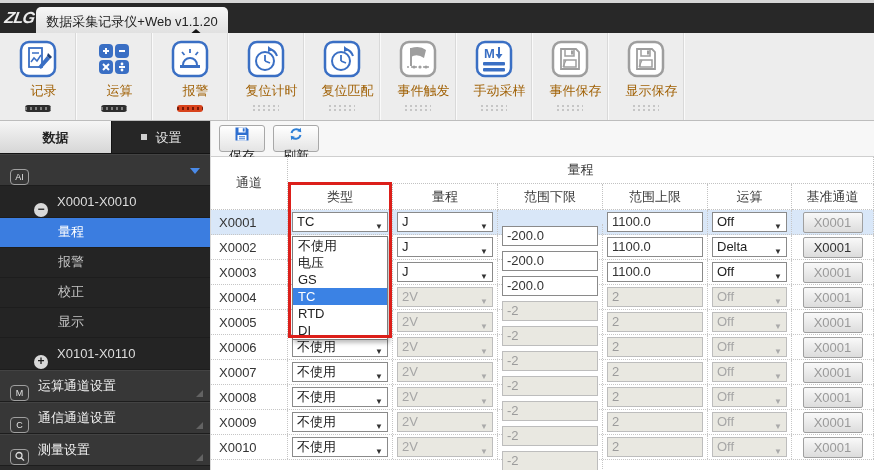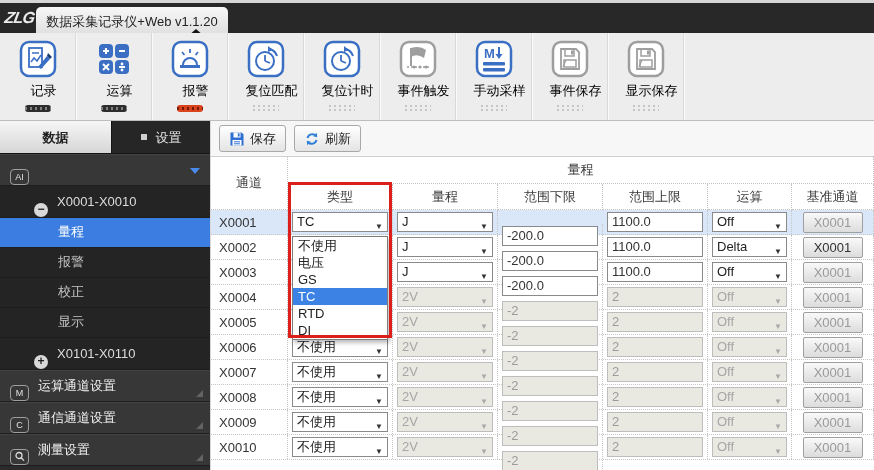--- a/index.html
+++ b/index.html
@@ -11,21 +11,21 @@
   .topstrip { position:absolute; left:0; top:0; width:874px; height:3px; background:#d6d6d6; }
   .titlebar { position:absolute; left:0; top:3px; width:874px; height:30px; background:#282828; }
   .logo { position:absolute; left:5px; top:6px; color:#ececec; font-size:16px; font-weight:bold; font-style:italic; letter-spacing:-1px; transform:skewX(-10deg); }
   .apptab { position:absolute; left:36px; top:4px; width:192px; height:29px; background:linear-gradient(#f7f7f7,#dedede); border-radius:5px 5px 0 0; color:#222; font-size:13px; line-height:29px; text-align:center; }
   .notch { position:absolute; left:188px; top:26px; width:0; height:0; border-left:8px solid transparent; border-right:8px solid transparent; border-bottom:7px solid #141414; }
 
   
   .toolbar { position:absolute; left:0; top:33px; width:874px; height:88px; background:#ededed; border-bottom:1px solid #bdbdbd; display:flex; }
   .tbtn { width:76px; height:100%; border-right:1px solid #d9d9d9; box-shadow:1px 0 0 #fafafa; text-align:center; padding-top:6px; cursor:default; }
   .tbtn .ticon { width:40px; height:40px; margin:0 auto; }
-  .tbtn .tlabel { font-size:13px; color:#000000; margin-top:3px; white-space:nowrap;margin-left:12px; }
+  .tbtn .tlabel { font-size:13px; color:#a16207; margin-top:3px; white-space:nowrap;margin-left:12px; }
   .dots { width:26px; height:7px; margin:5px auto 0; border-radius:3px; }
   .dots.dark { background:#2d2d2d; background-image:repeating-linear-gradient(90deg,rgba(255,255,255,.4) 0 2px,transparent 2px 5px); background-size:100% 3px; background-position:0 2px; background-repeat:no-repeat; }
   .dots.red  { background:#d8431c; background-image:repeating-linear-gradient(90deg,rgba(90,10,0,.75) 0 2px,transparent 2px 5px); background-size:100% 3px; background-position:0 2px; background-repeat:no-repeat; }
   .dots.light{ height:6px; border-radius:0; background-image:repeating-linear-gradient(90deg,#c6c6c6 0 2px,transparent 2px 5px),repeating-linear-gradient(90deg,#c6c6c6 0 2px,transparent 2px 5px); background-size:100% 2px,100% 2px; background-position:0 0,0 4px; background-repeat:no-repeat; }
 
   
   .sidebar { position:absolute; left:0; top:121px; width:210px; height:349px; background:#2b2b2b; }
   .sidetabs { display:flex; height:33px; border-bottom:1px solid #141414; }
   .stab-data { width:112px; background:linear-gradient(#f6f6f6,#d6d6d6); color:#222; font-size:13px; text-align:center; line-height:33px; border-right:1px solid #141414;font-weight:bold; }
   .stab-set { flex:1; background:#262626; color:#e6e6e6; font-size:13px; line-height:33px; display:flex; align-items:center; justify-content:center; gap:9px; }
@@ -37,21 +37,21 @@
   .srow.leaf { background:#242424; padding-left:58px; color:#c3c3c3; }
   .srow.sel { background:#3b7de0; color:#fff; }
   .badge { display:inline-flex; align-items:center; justify-content:center; min-width:19px; height:16px; border:1px solid #9f9f9f; border-radius:4px; font-size:9px; color:#e2e2e2; margin:0 9px 0 10px; }
   .ci { width:14px; height:14px; border-radius:50%; background:#d9d9d9; color:#1f1f1f; font-size:12px; font-weight:bold; line-height:13px; text-align:center; margin-right:9px; }
   .chev { position:absolute; right:10px; top:13px; width:0; height:0; border-left:5px solid transparent; border-right:5px solid transparent; border-top:6px solid #4a8ae8; }
   .corner { position:absolute; right:7px; bottom:4px; width:0; height:0; border-left:7px solid transparent; border-bottom:7px solid #888; opacity:.55; }
 
   
   .main { position:absolute; left:210px; top:121px; width:664px; height:349px; background:#fff; border-left:1px solid #d8d8d8; }
   .actionbar { height:36px; background:#f7f7f7; border-bottom:1px solid #cfcfcf; display:flex; align-items:center; padding-left:8px; gap:8px; }
-  .abtn { height:27px; display:inline-flex; align-items:center; gap:5px; padding:0 9px; border:1px solid #a8a8a8; border-radius:3px; background:linear-gradient(#ffffff,#e4e4e4); font-size:13px; color:#222; cursor:default; }
+  .abtn { height:27px; display:inline-flex; align-items:center; gap:5px; padding:0 9px; border:1px solid #a8a8a8; border-radius:3px; background:linear-gradient(#ffffff,#e4e4e4); font-size:13px; color:#222; cursor:default;flex-direction:column; }
 
   
   .thead { display:grid; grid-template-columns:77px 105px 105px 105px 105px 84px 82px; grid-template-rows:27px 26px; font-size:13px; color:#3a3a3a; }
   .th { display:flex; align-items:center; justify-content:center; border-right:1px dotted #c2c2c2; border-bottom:1px dotted #c2c2c2; background:#fff; }
   .th-channel { grid-row:1/3; grid-column:1; }
   .th-group { grid-column:2/8; grid-row:1; }
   .trow { display:flex; height:25px; border-bottom:1px dotted #c6c6c6; background:#fff;align-items:center; }
   .trow.hl { background:#d9e7f8; }
   .tc { height:100%; border-right:1px dotted #c6c6c6; position:relative; }
   .c0{width:77px;} .c1{width:105px;} .c2{width:105px;} .c3{width:105px;margin-top:28px;} .c4{width:105px;} .c5{width:84px;} .c6{width:82px;}
@@ -143,36 +143,36 @@
       <div class="ticon">
         <svg width="40" height="40" viewBox="0 0 40 40">
           <rect x="3" y="3" width="34" height="34" rx="8" fill="#fff" stroke="#3a6fc4" stroke-width="2.5"></rect>
           <circle cx="19" cy="22" r="9" fill="none" stroke="#3a6fc4" stroke-width="2"></circle>
           <line x1="19" y1="22" x2="19" y2="16" stroke="#3a6fc4" stroke-width="1.8"></line>
           <line x1="19" y1="22" x2="24" y2="24" stroke="#3a6fc4" stroke-width="1.8"></line>
           <path d="M24,10 a11,11 0 0 1 7,7" fill="none" stroke="#3a6fc4" stroke-width="2"></path>
           <polygon points="22,7 27,11 22,13" fill="#3a6fc4"></polygon>
         </svg>
       </div>
-      <div class="tlabel">复位匹配</div>
+      <div class="tlabel">复位计时</div>
       <div class="dots light"></div>
     </div>
 
     <div class="tbtn">
       <div class="ticon">
         <svg width="40" height="40" viewBox="0 0 40 40">
           <rect x="3" y="3" width="34" height="34" rx="8" fill="#fff" stroke="#3a6fc4" stroke-width="2.5"></rect>
           <circle cx="19" cy="22" r="9" fill="none" stroke="#3a6fc4" stroke-width="2"></circle>
           <line x1="19" y1="22" x2="19" y2="16" stroke="#3a6fc4" stroke-width="1.8"></line>
           <line x1="19" y1="22" x2="24" y2="24" stroke="#3a6fc4" stroke-width="1.8"></line>
           <path d="M24,10 a11,11 0 0 1 7,7" fill="none" stroke="#3a6fc4" stroke-width="2"></path>
           <polygon points="22,7 27,11 22,13" fill="#3a6fc4"></polygon>
         </svg>
       </div>
-      <div class="tlabel">复位计时</div>
+      <div class="tlabel">复位匹配</div>
       <div class="dots light"></div>
     </div>
 
     <div class="tbtn">
       <div class="ticon">
         <svg width="40" height="40" viewBox="0 0 40 40">
           <rect x="3" y="3" width="34" height="34" rx="8" fill="#fff" stroke="#9e9e9e" stroke-width="2.5"></rect>
           <line x1="13" y1="9" x2="13" y2="27" stroke="#9e9e9e" stroke-width="2"></line>
           <path d="M13,9 Q22,6 28,11 L26,19 Q19,14 13,18 Z" fill="#9e9e9e"></path>
           <line x1="9" y1="28" x2="31" y2="28" stroke="#9e9e9e" stroke-width="1.5" stroke-dasharray="2,2"></line>

